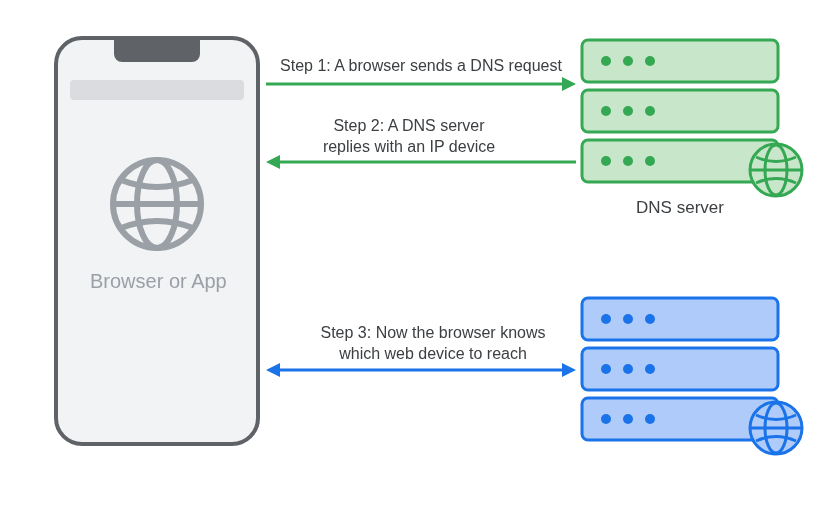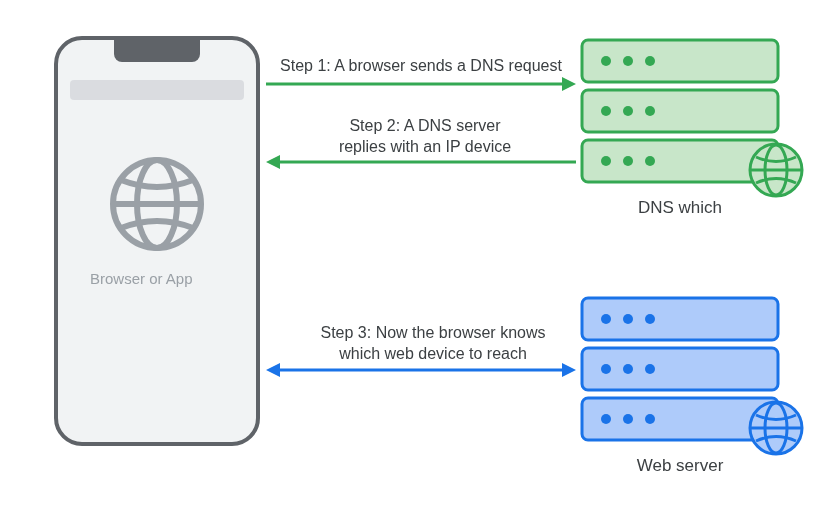--- a/index.html
+++ b/index.html
@@ -26,21 +26,21 @@
   }
   .step-text {
     position: absolute;
     text-align: center;
     font-size: 16px;
     color: #3c4043;
     line-height: 1.3;
   }
   .phone-text {
     position: absolute;
-    font-size: 15px;
+    font-size: 20px;
     color: #9aa0a6;
   }
   svg { display: block; }
 </style>
 </head>
 <body>
 
 <div class="stage">
 
   <svg width="206" height="410" viewBox="0 0 206 410" style="position:absolute; left:54px; top:36px;">
@@ -87,21 +87,21 @@
   <svg width="56" height="56" viewBox="0 0 56 56" style="position:absolute; left:748px; top:142px;">
     <circle cx="28" cy="28" r="26" fill="#c8e6c9" stroke="#34a853" stroke-width="3"></circle>
     <g fill="none" stroke="#34a853" stroke-width="3">
       <ellipse cx="28" cy="28" rx="11" ry="25"></ellipse>
       <line x1="3" y1="28" x2="53" y2="28"></line>
       <path d="M8 15 Q28 24 48 15"></path>
       <path d="M8 41 Q28 32 48 41"></path>
     </g>
   </svg>
 
-  <div class="caption" style="left:580px; top:198px; width:200px;">DNS which</div>
+  <div class="caption" style="left:580px; top:198px; width:200px;">DNS server</div>
 
   <svg width="200" height="146" viewBox="0 0 200 146" style="position:absolute; left:580px; top:296px;">
     <g stroke="#1a73e8" stroke-width="3" fill="#aecbfa">
       <rect x="2" y="2" width="196" height="42" rx="6"></rect>
       <rect x="2" y="52" width="196" height="42" rx="6"></rect>
       <rect x="2" y="102" width="196" height="42" rx="6"></rect>
     </g>
     <g fill="#1a73e8">
       <circle cx="26" cy="23" r="5"></circle>
         <circle cx="48" cy="23" r="5"></circle>
@@ -118,41 +118,40 @@
   <svg width="56" height="56" viewBox="0 0 56 56" style="position:absolute; left:748px; top:400px;">
     <circle cx="28" cy="28" r="26" fill="#aecbfa" stroke="#1a73e8" stroke-width="3"></circle>
     <g fill="none" stroke="#1a73e8" stroke-width="3">
       <ellipse cx="28" cy="28" rx="11" ry="25"></ellipse>
       <line x1="3" y1="28" x2="53" y2="28"></line>
       <path d="M8 15 Q28 24 48 15"></path>
       <path d="M8 41 Q28 32 48 41"></path>
     </g>
   </svg>
 
-  <div class="caption" style="left:580px; top:456px; width:200px;">Web server</div>
 
   <svg width="310" height="20" viewBox="0 0 310 20" style="position:absolute; left:266px; top:74px;">
     <line x1="0" y1="10" x2="296" y2="10" stroke="#34a853" stroke-width="3"></line>
     <polygon points="296,3 310,10 296,17" fill="#34a853"></polygon>
   </svg>
 
   <svg width="310" height="20" viewBox="0 0 310 20" style="position:absolute; left:266px; top:152px;">
     <line x1="14" y1="10" x2="310" y2="10" stroke="#34a853" stroke-width="3"></line>
     <polygon points="14,3 0,10 14,17" fill="#34a853"></polygon>
   </svg>
 
   <svg width="310" height="20" viewBox="0 0 310 20" style="position:absolute; left:266px; top:360px;">
     <line x1="14" y1="10" x2="296" y2="10" stroke="#1a73e8" stroke-width="3"></line>
     <polygon points="14,3 0,10 14,17" fill="#1a73e8"></polygon>
     <polygon points="296,3 310,10 296,17" fill="#1a73e8"></polygon>
   </svg>
 
   <div class="step-text" style="left:266px; top:56px; width:310px;">Step 1: A browser sends a DNS request</div>
 
-  <div class="step-text" style="left:270px; top:116px; width:310px;">
+  <div class="step-text" style="left:254px; top:116px; width:310px;">
     <span>Step 2: A DNS server</span><br>
     <span>replies with an IP device</span>
   </div>
 
   <div class="step-text" style="left:278px; top:323px; width:310px;">
     <span>Step 3: Now the browser knows</span><br>
     <span>which web device to reach</span>
   </div>
 
 </div>

